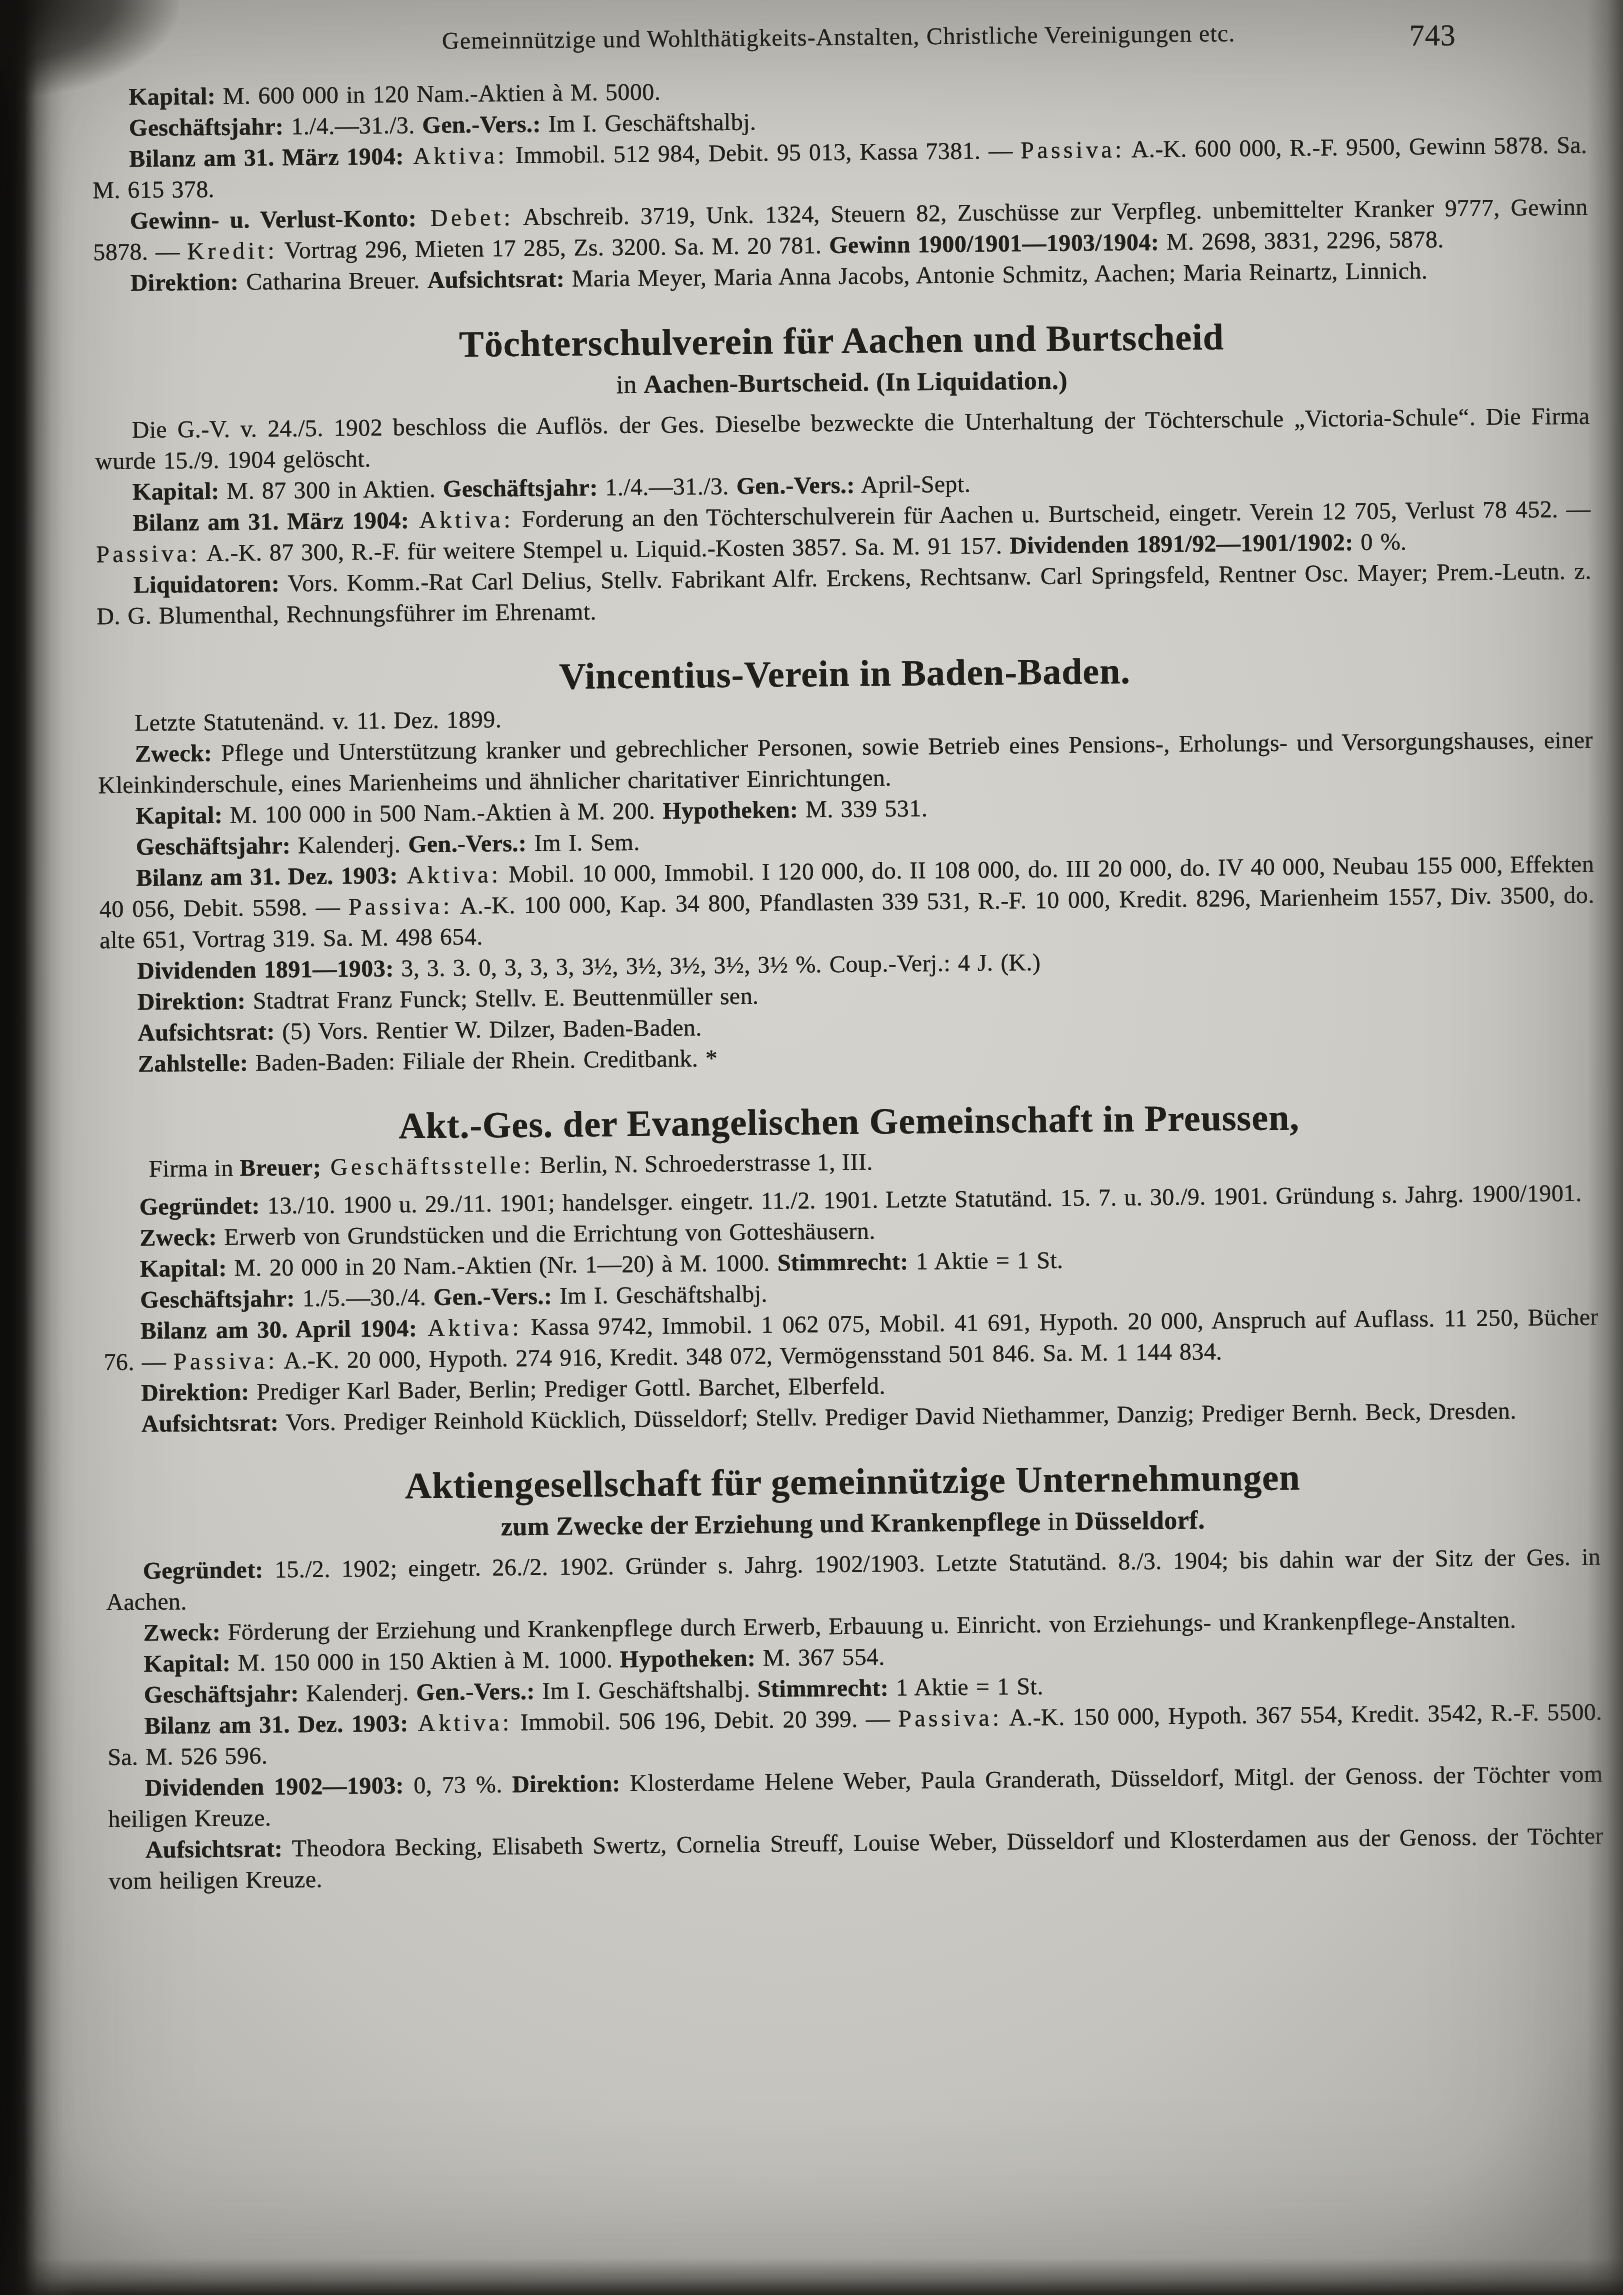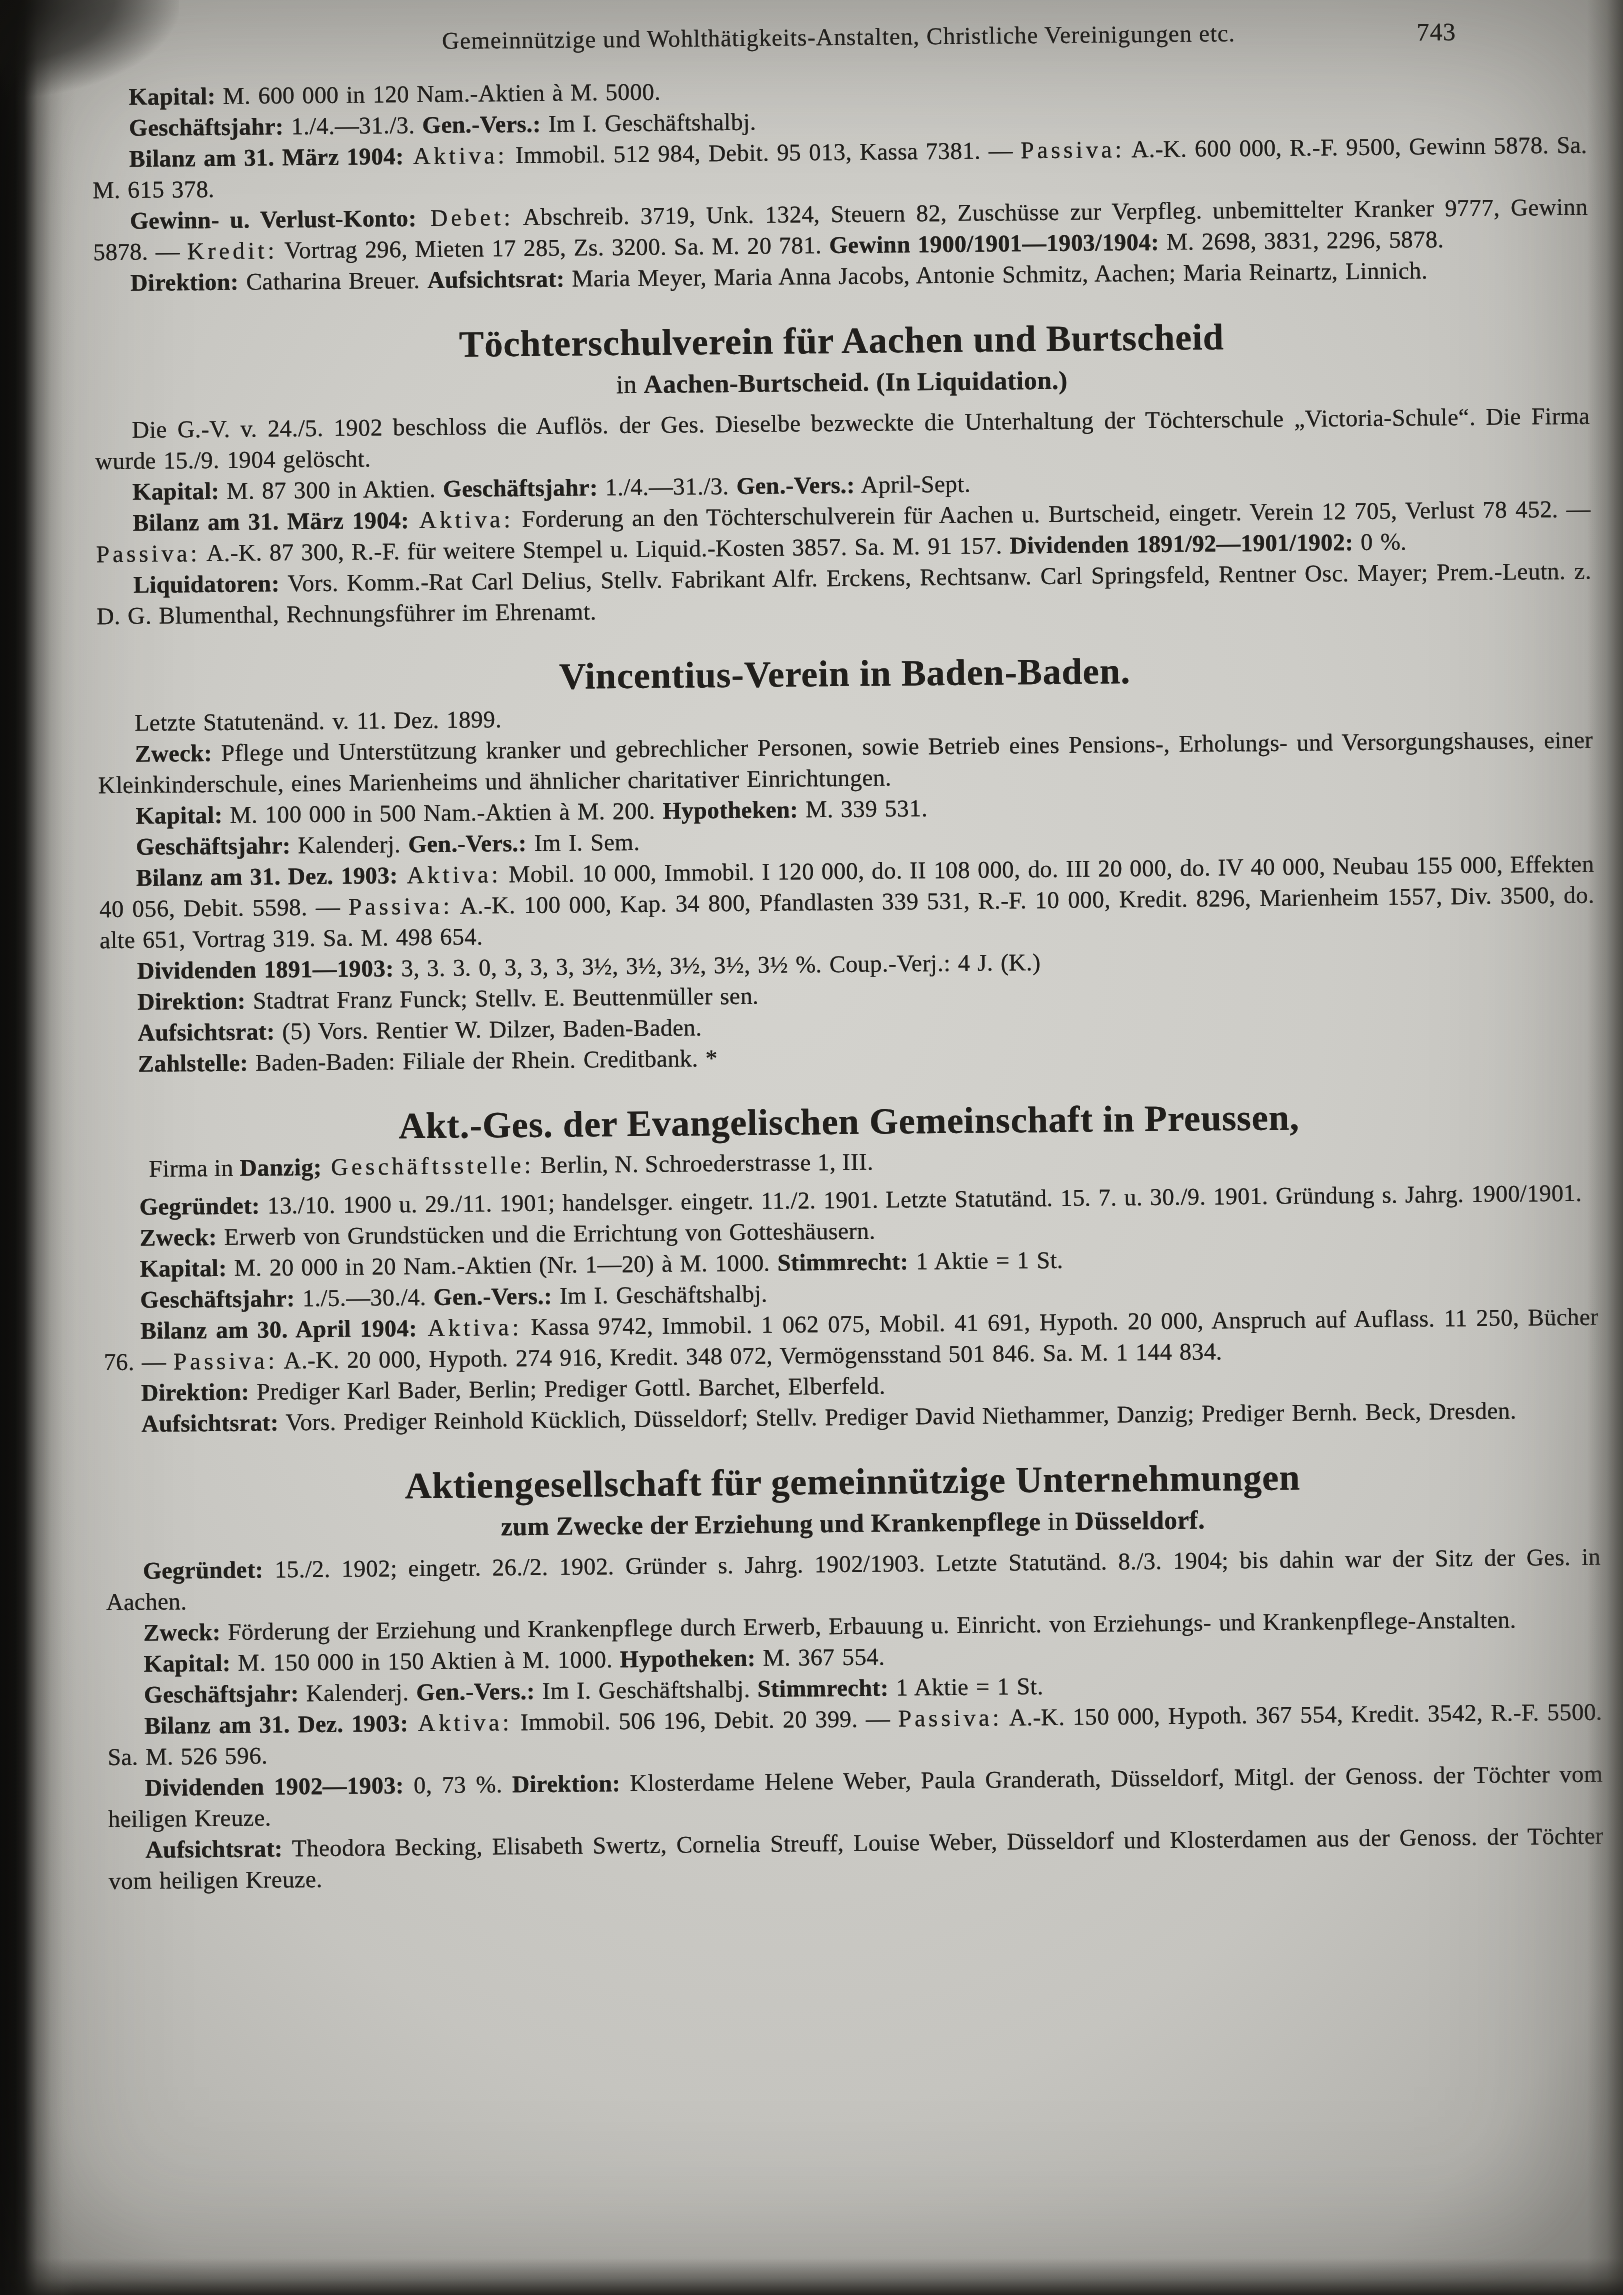--- a/index.html
+++ b/index.html
@@ -55,21 +55,21 @@
 
   .running-head {
     position: relative;
     text-align: center;
     font-size: 24px;
     letter-spacing: 0.6px;
     margin: 0 0 24px 0;
   }
   .running-head .page-number {
     position: absolute; right: 130px; top: 0;
-    font-size: 25px;
+    font-size: 30px;
   }
 
   .entry { margin-top: 28px; }
   .entry:first-child { margin-top: 0; }
 
   .entry-title {
     margin: 0 0 6.5px 0;
     text-align: center;
     font-size: 37px;
     font-weight: bold;
@@ -133,21 +133,21 @@
           <p class="para"><span class="seg b">Kapital:</span><span class="seg"> M. 100 000 in 500 Nam.-Aktien à M. 200.   </span><span class="seg b">Hypotheken:</span><span class="seg"> M. 339 531.</span></p>
           <p class="para"><span class="seg b">Geschäftsjahr:</span><span class="seg"> Kalenderj.  </span><span class="seg b">Gen.-Vers.:</span><span class="seg"> Im I. Sem.</span></p>
           <p class="para"><span class="seg b">Bilanz am 31. Dez. 1903:</span><span class="seg sp"> Aktiva:</span><span class="seg"> Mobil. 10 000, Immobil. I 120 000, do. II 108 000, do. III 20 000, do. IV 40 000, Neubau 155 000, Effekten 40 056, Debit. 5598. — </span><span class="seg sp">Passiva:</span><span class="seg"> A.-K. 100 000, Kap. 34 800, Pfandlasten 339 531, R.-F. 10 000, Kredit. 8296, Marienheim 1557, Div. 3500, do. alte 651, Vortrag 319.  Sa. M. 498 654.</span></p>
           <p class="para"><span class="seg b">Dividenden 1891—1903:</span><span class="seg"> 3, 3. 3. 0, 3, 3, 3, 3½, 3½, 3½, 3½, 3½ %.  Coup.-Verj.: 4 J. (K.)</span></p>
           <p class="para"><span class="seg b">Direktion:</span><span class="seg"> Stadtrat Franz Funck; Stellv. E. Beuttenmüller sen.</span></p>
           <p class="para"><span class="seg b">Aufsichtsrat:</span><span class="seg"> (5) Vors. Rentier W. Dilzer, Baden-Baden.</span></p>
           <p class="para"><span class="seg b">Zahlstelle:</span><span class="seg"> Baden-Baden: Filiale der Rhein. Creditbank.   *</span></p>
         </section>
         <section class="entry">
           <h2 class="entry-title">Akt.-Ges. der Evangelischen Gemeinschaft in Preussen,</h2>
-          <div class="entry-subtitle left"><span class="seg">Firma in </span><span class="seg b">Danzig;</span><span class="seg sp"> Geschäftsstelle:</span><span class="seg"> Berlin, N. Schroederstrasse 1, III.</span></div>
+          <div class="entry-subtitle left"><span class="seg">Firma in </span><span class="seg b">Breuer;</span><span class="seg sp"> Geschäftsstelle:</span><span class="seg"> Berlin, N. Schroederstrasse 1, III.</span></div>
           <p class="para"><span class="seg b">Gegründet:</span><span class="seg"> 13./10. 1900 u. 29./11. 1901; handelsger. eingetr. 11./2. 1901.  Letzte Statutänd. 15. 7. u. 30./9. 1901.  Gründung s. Jahrg. 1900/1901.</span></p>
           <p class="para"><span class="seg b">Zweck:</span><span class="seg"> Erwerb von Grundstücken und die Errichtung von Gotteshäusern.</span></p>
           <p class="para"><span class="seg b">Kapital:</span><span class="seg"> M. 20 000 in 20 Nam.-Aktien (Nr. 1—20) à M. 1000.  </span><span class="seg b">Stimmrecht:</span><span class="seg"> 1 Aktie = 1 St.</span></p>
           <p class="para"><span class="seg b">Geschäftsjahr:</span><span class="seg"> 1./5.—30./4.  </span><span class="seg b">Gen.-Vers.:</span><span class="seg"> Im I. Geschäftshalbj.</span></p>
           <p class="para"><span class="seg b">Bilanz am 30. April 1904:</span><span class="seg sp"> Aktiva:</span><span class="seg"> Kassa 9742, Immobil. 1 062 075, Mobil. 41 691, Hypoth. 20 000, Anspruch auf Auflass. 11 250, Bücher 76. — </span><span class="seg sp">Passiva:</span><span class="seg"> A.-K. 20 000, Hypoth. 274 916, Kredit. 348 072, Vermögensstand 501 846.  Sa. M. 1 144 834.</span></p>
           <p class="para"><span class="seg b">Direktion:</span><span class="seg"> Prediger Karl Bader, Berlin; Prediger Gottl. Barchet, Elberfeld.</span></p>
           <p class="para"><span class="seg b">Aufsichtsrat:</span><span class="seg"> Vors. Prediger Reinhold Kücklich, Düsseldorf; Stellv. Prediger David Niethammer, Danzig; Prediger Bernh. Beck, Dresden.</span></p>
         </section>
         <section class="entry">
           <h2 class="entry-title">Aktiengesellschaft für gemeinnützige Unternehmungen</h2>

